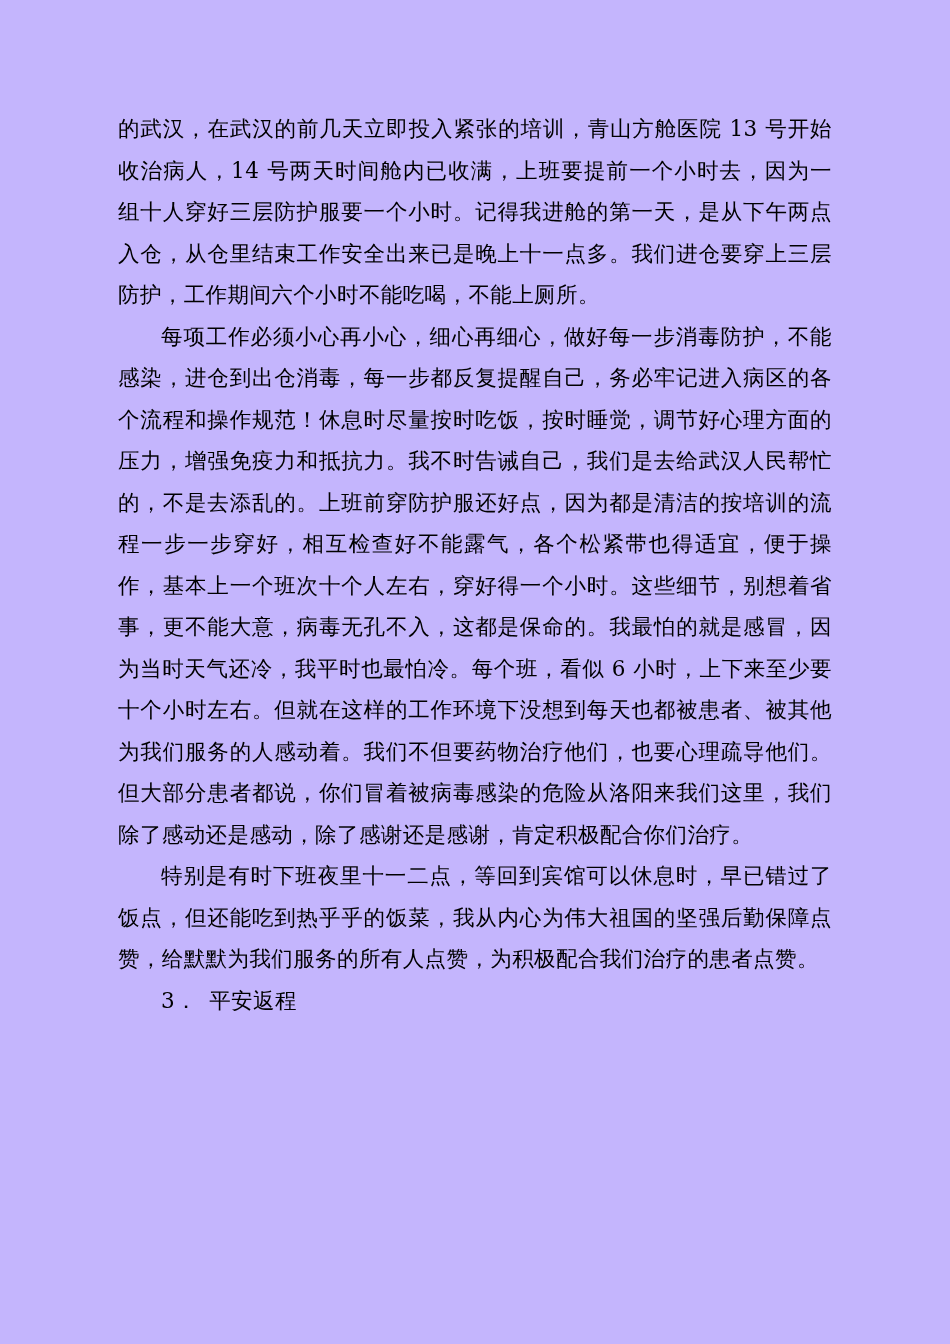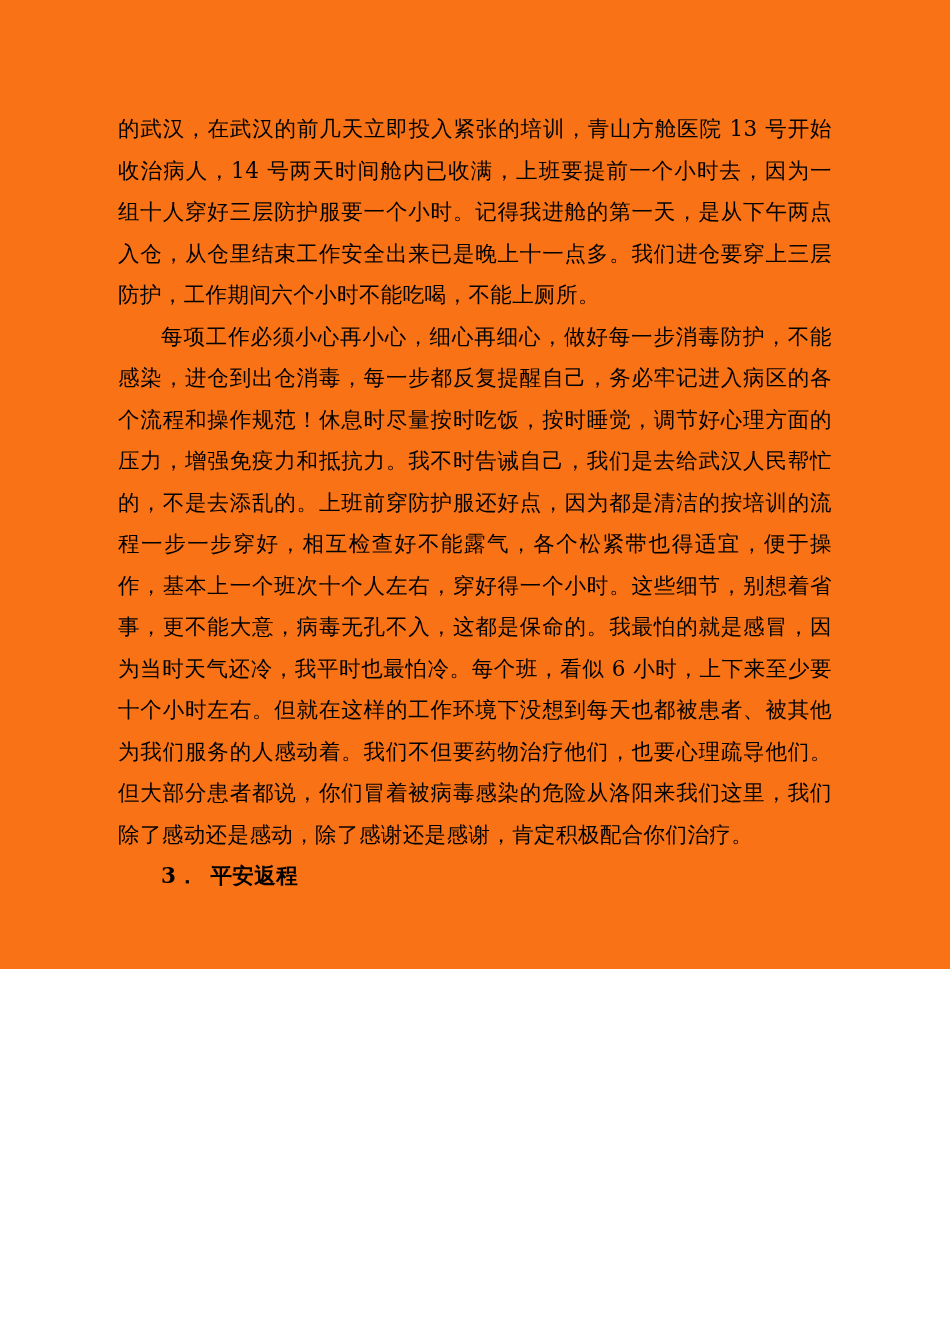--- a/index.html
+++ b/index.html
@@ -10,61 +10,62 @@
   body {
     width: 950px;
     height: 1344px;
     font-family: "DejaVu Serif", "Liberation Serif", serif;
     color: #000000;
     overflow: hidden;
   }
   .page {
     position: relative;
     width: 950px;
-    height: 969px;
+    height: 1344px;
     box-sizing: border-box;
     padding: 108px 118px 60px 118px;
-    background: #f97316;
+    background: #c4b5fd;
   }
   .doc-body {
     font-size: 21.5px;
     line-height: 41.5px;
     text-align: justify;
     text-justify: inter-ideograph;
     letter-spacing: 0.4px;
   }
   p.para {
     margin: 0;
     text-indent: 2em;
   }
   p.para.noindent {
     text-indent: 0;
   }
   p.heading {
     margin: 0;
     text-indent: 2em;
-    font-weight: bold;
+    font-weight: normal;
   }
   .heading .num {
     letter-spacing: 0.5px;
   }
   .heading .title {
     margin-left: 12px;
   }
 </style>
 </head>
 <body>
 
 <div class="page">
   <div class="doc-body">
 
     <p class="para noindent">的武汉，在武汉的前几天立即投入紧张的培训，青山方舱医院 13 号开始收治病人，14 号两天时间舱内已收满，上班要提前一个小时去，因为一组十人穿好三层防护服要一个小时。记得我进舱的第一天，是从下午两点入仓，从仓里结束工作安全出来已是晚上十一点多。我们进仓要穿上三层防护，工作期间六个小时不能吃喝，不能上厕所。</p>
 
     <p class="para">每项工作必须小心再小心，细心再细心，做好每一步消毒防护，不能感染，进仓到出仓消毒，每一步都反复提醒自己，务必牢记进入病区的各个流程和操作规范！休息时尽量按时吃饭，按时睡觉，调节好心理方面的压力，增强免疫力和抵抗力。我不时告诫自己，我们是去给武汉人民帮忙的，不是去添乱的。上班前穿防护服还好点，因为都是清洁的按培训的流程一步一步穿好，相互检查好不能露气，各个松紧带也得适宜，便于操作，基本上一个班次十个人左右，穿好得一个小时。这些细节，别想着省事，更不能大意，病毒无孔不入，这都是保命的。我最怕的就是感冒，因为当时天气还冷，我平时也最怕冷。每个班，看似 6 小时，上下来至少要十个小时左右。但就在这样的工作环境下没想到每天也都被患者、被其他为我们服务的人感动着。我们不但要药物治疗他们，也要心理疏导他们。但大部分患者都说，你们冒着被病毒感染的危险从洛阳来我们这里，我们除了感动还是感动，除了感谢还是感谢，肯定积极配合你们治疗。</p>
 
+    <p class="para">特别是有时下班夜里十一二点，等回到宾馆可以休息时，早已错过了饭点，但还能吃到热乎乎的饭菜，我从内心为伟大祖国的坚强后勤保障点赞，给默默为我们服务的所有人点赞，为积极配合我们治疗的患者点赞。</p>
 
 
     <p class="heading">
       <span class="num">3．</span><span class="title">平安返程</span>
     </p>
 
 
   </div>
 </div>
 

